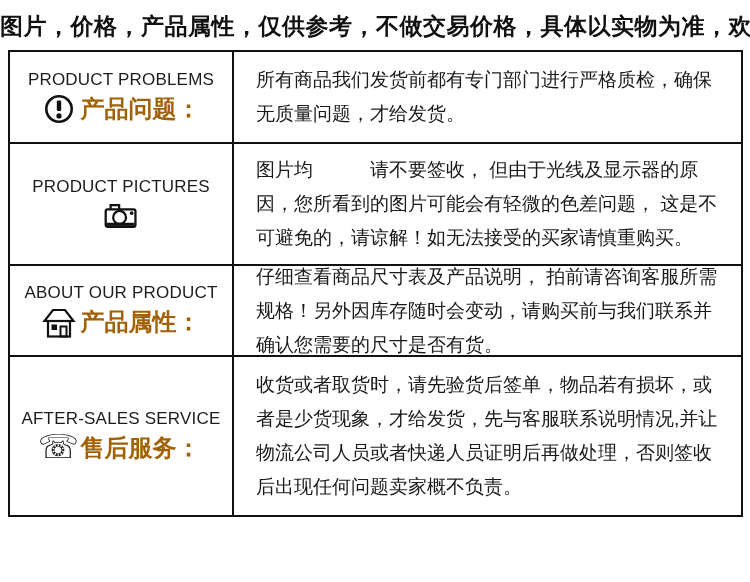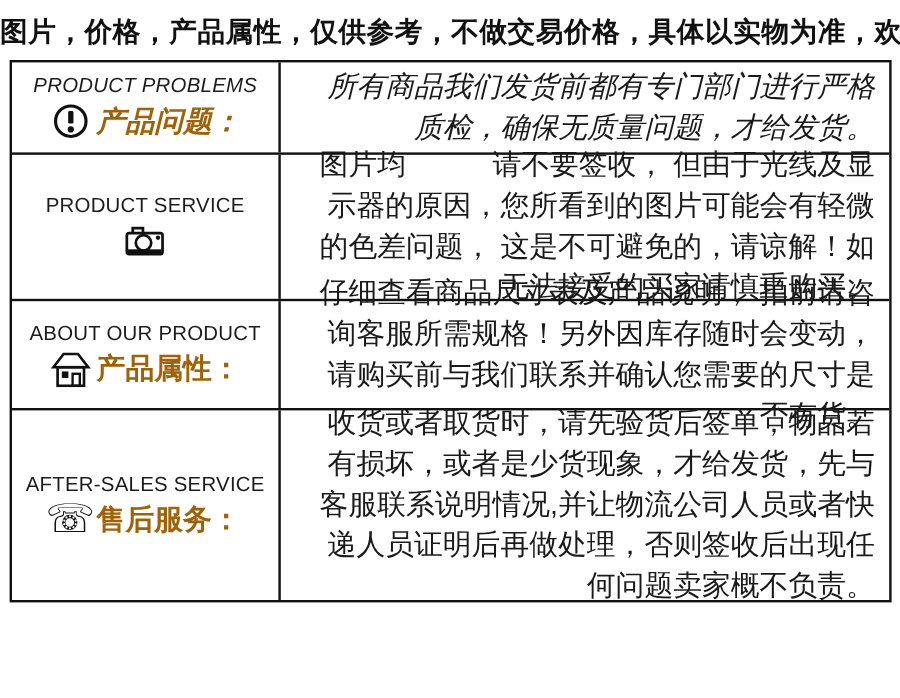--- a/index.html
+++ b/index.html
@@ -25,21 +25,21 @@
   .info-table {
     margin-left: 8px;
     width: 735px;
     border: 2px solid #111;
   }
   .row {
     display: flex;
     align-items: stretch;
   }
   .row + .row { border-top: 2px solid #111; }
-  .row.r1 { height: 75px; font-style: italic; }
+  .row.r1 { height: 90px; }
   .row.r2 { height: 122px; }
   .row.r3 { height: 91px; }
   .row.r4 { height: 160px; }
   .cell-left {
     width: 224px;
     flex: 0 0 224px;
     border-right: 2px solid #111;
     display: flex;
     flex-direction: column;
     align-items: center;
@@ -78,25 +78,24 @@
     transform: translateY(-1px);
   }
   .cell-right {
     flex: 1 1 auto;
     display: flex;
     align-items: center;
     padding: 0 12px 0 22px;
   }
   .cell-right p {
     margin: 0;
-    font-size: 24px;
+    font-size: 19px;
     line-height: 34px;
     color: #1a1a1a;
     white-space: pre-wrap;
-    text-align: right;
   }
 </style>
 </head>
 <body>
 
 <div class="page">
 
   <div class="headline">图片，价格，产品属性，仅供参考，不做交易价格，具体以实物为准，欢迎来电咨询</div>
 
   <div class="info-table">
@@ -115,21 +114,21 @@
           <span class="title-zh">产品问题：</span>
         </div>
       </div>
       <div class="cell-right">
         <p>所有商品我们发货前都有专门部门进行严格质检，确保无质量问题，才给发货。</p>
       </div>
     </div>
 
     <div class="row r2">
       <div class="cell-left">
-        <div class="title-en">PRODUCT SERVICE</div>
+        <div class="title-en">PRODUCT PICTURES</div>
         <div class="title-zh-line">
           <span class="icon-box">
             <svg width="36" height="29" viewBox="0 0 36 29">
               <path d="M7,8 V3.5 H16 V8" fill="none" stroke="#111" stroke-width="2.4"></path>
               <rect x="1.8" y="8" width="31.5" height="18.5" rx="2" fill="none" stroke="#111" stroke-width="2.4"></rect>
               <rect x="2.8" y="22.2" width="29.5" height="3.3" fill="#111"></rect>
               <circle cx="16.5" cy="16.5" r="6.8" fill="none" stroke="#111" stroke-width="2.4"></circle>
               <circle cx="29.3" cy="12" r="1.9" fill="#111"></circle>
             </svg>
           </span>

